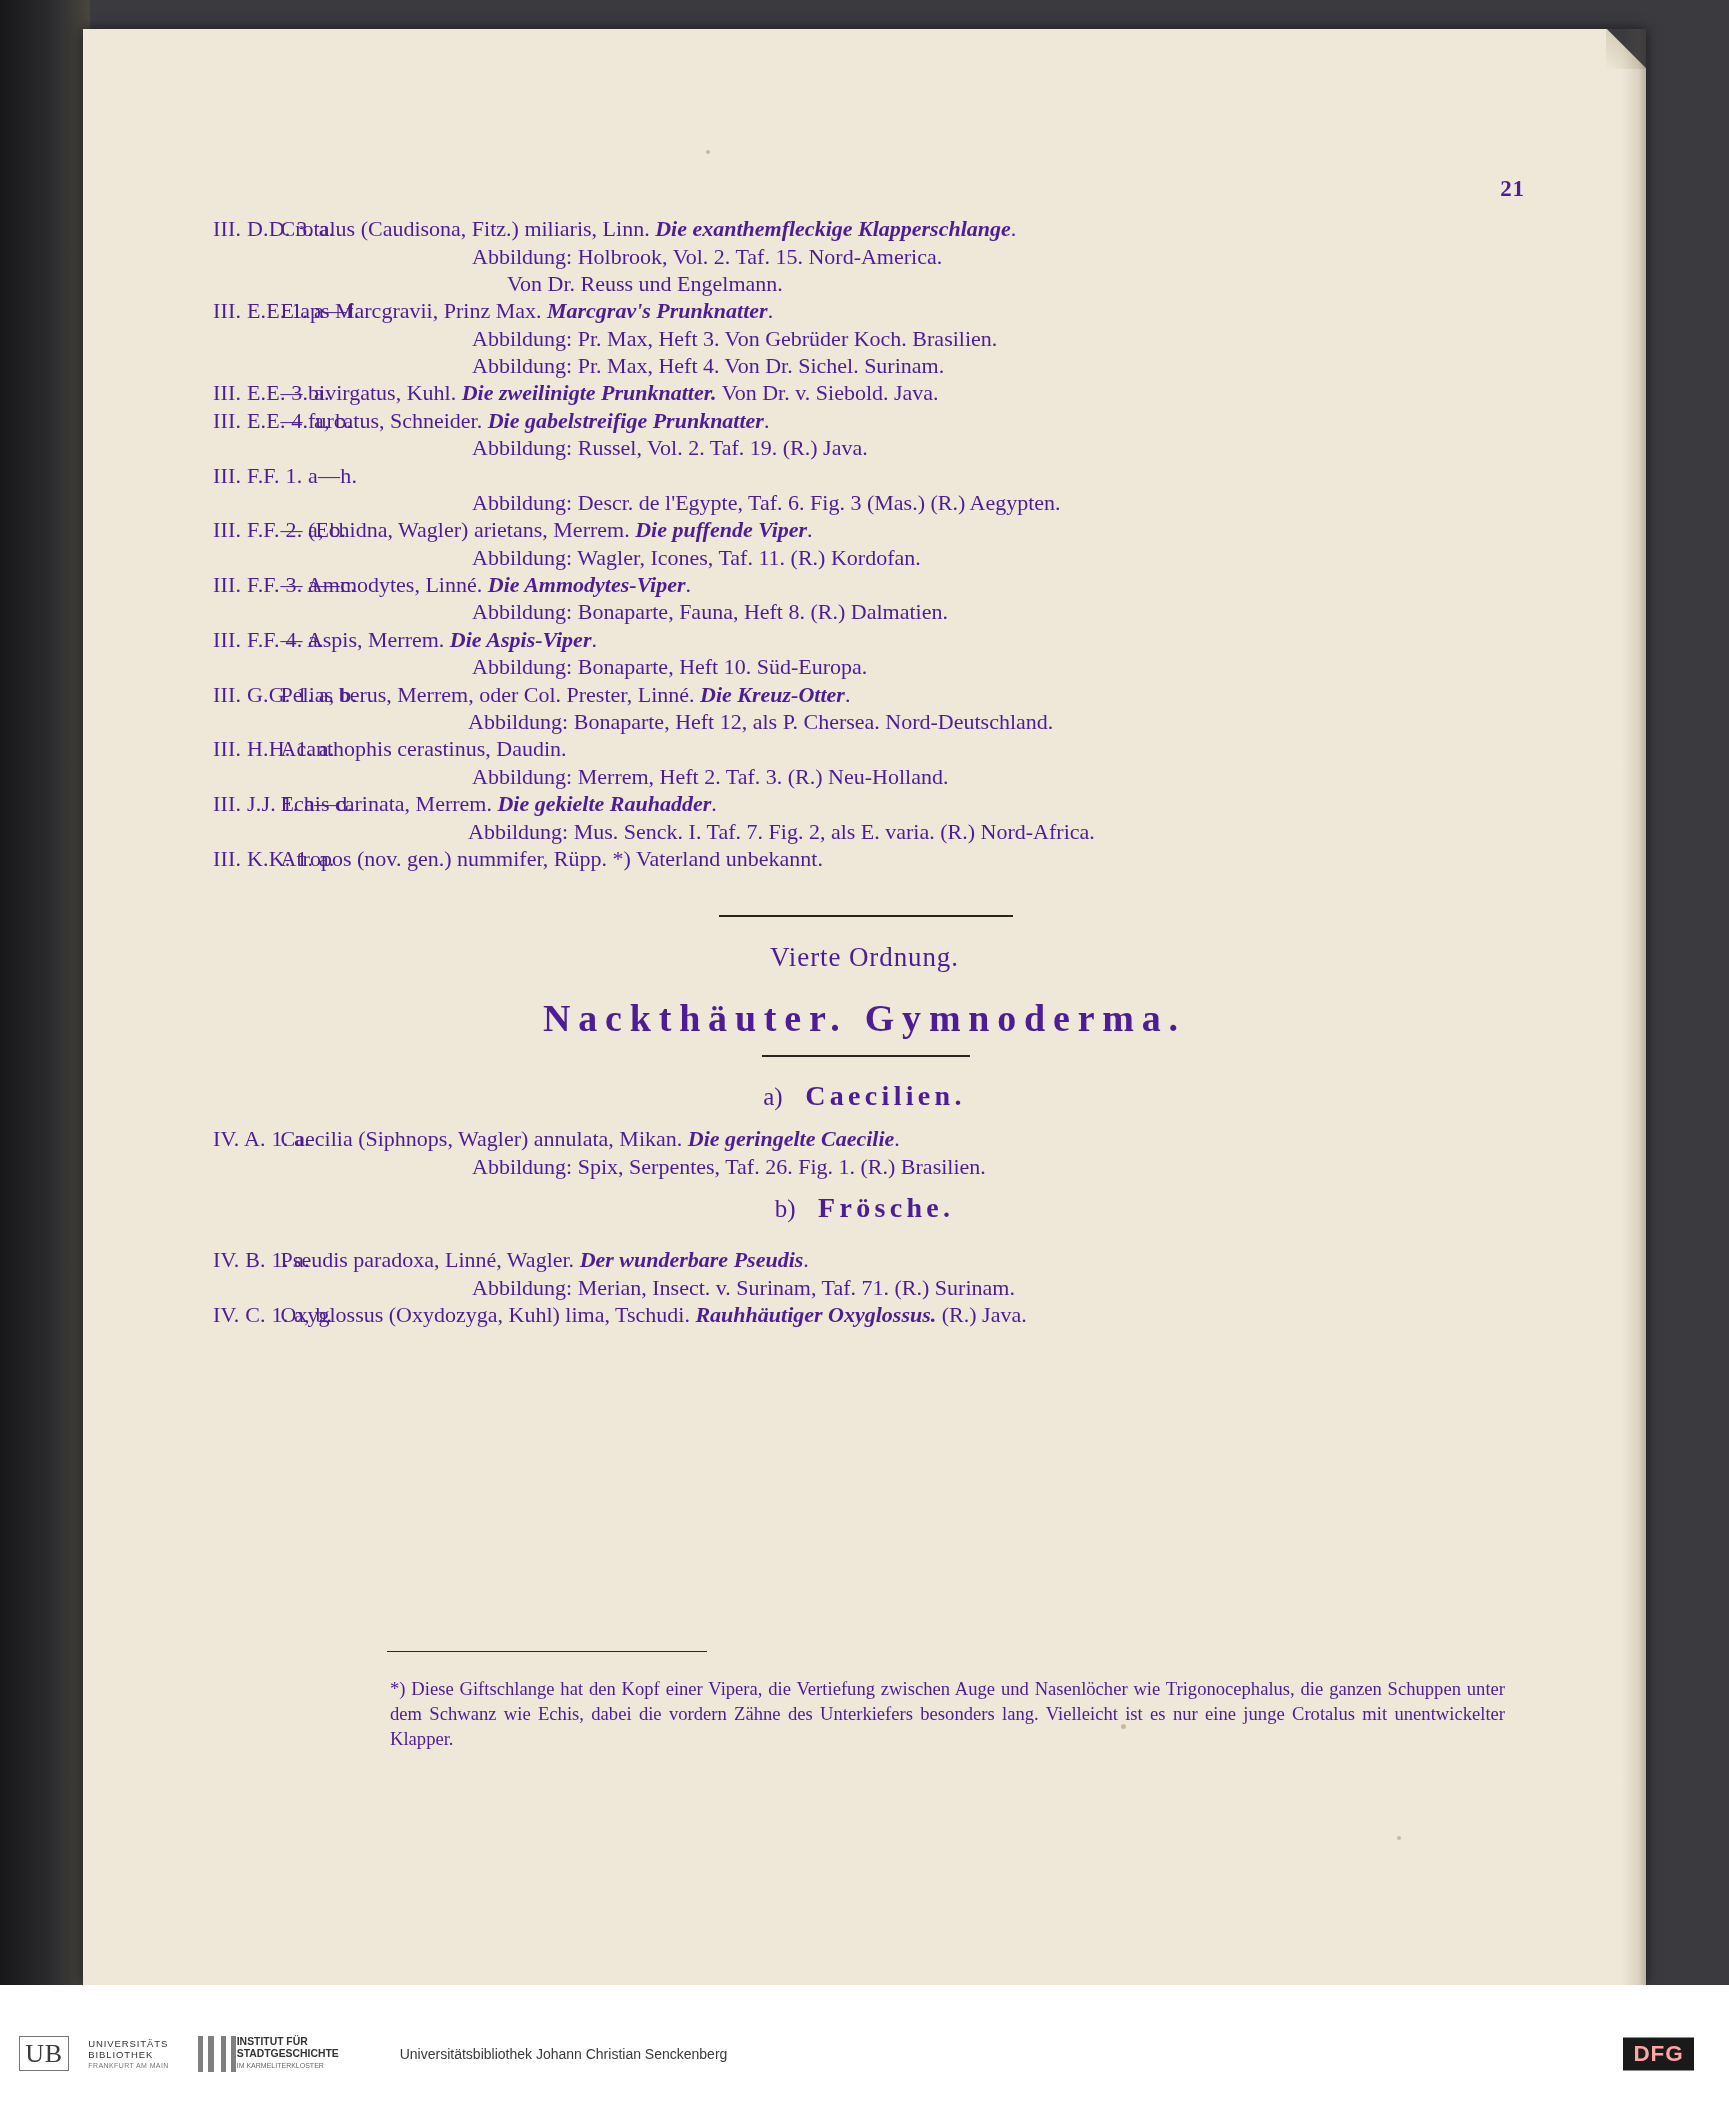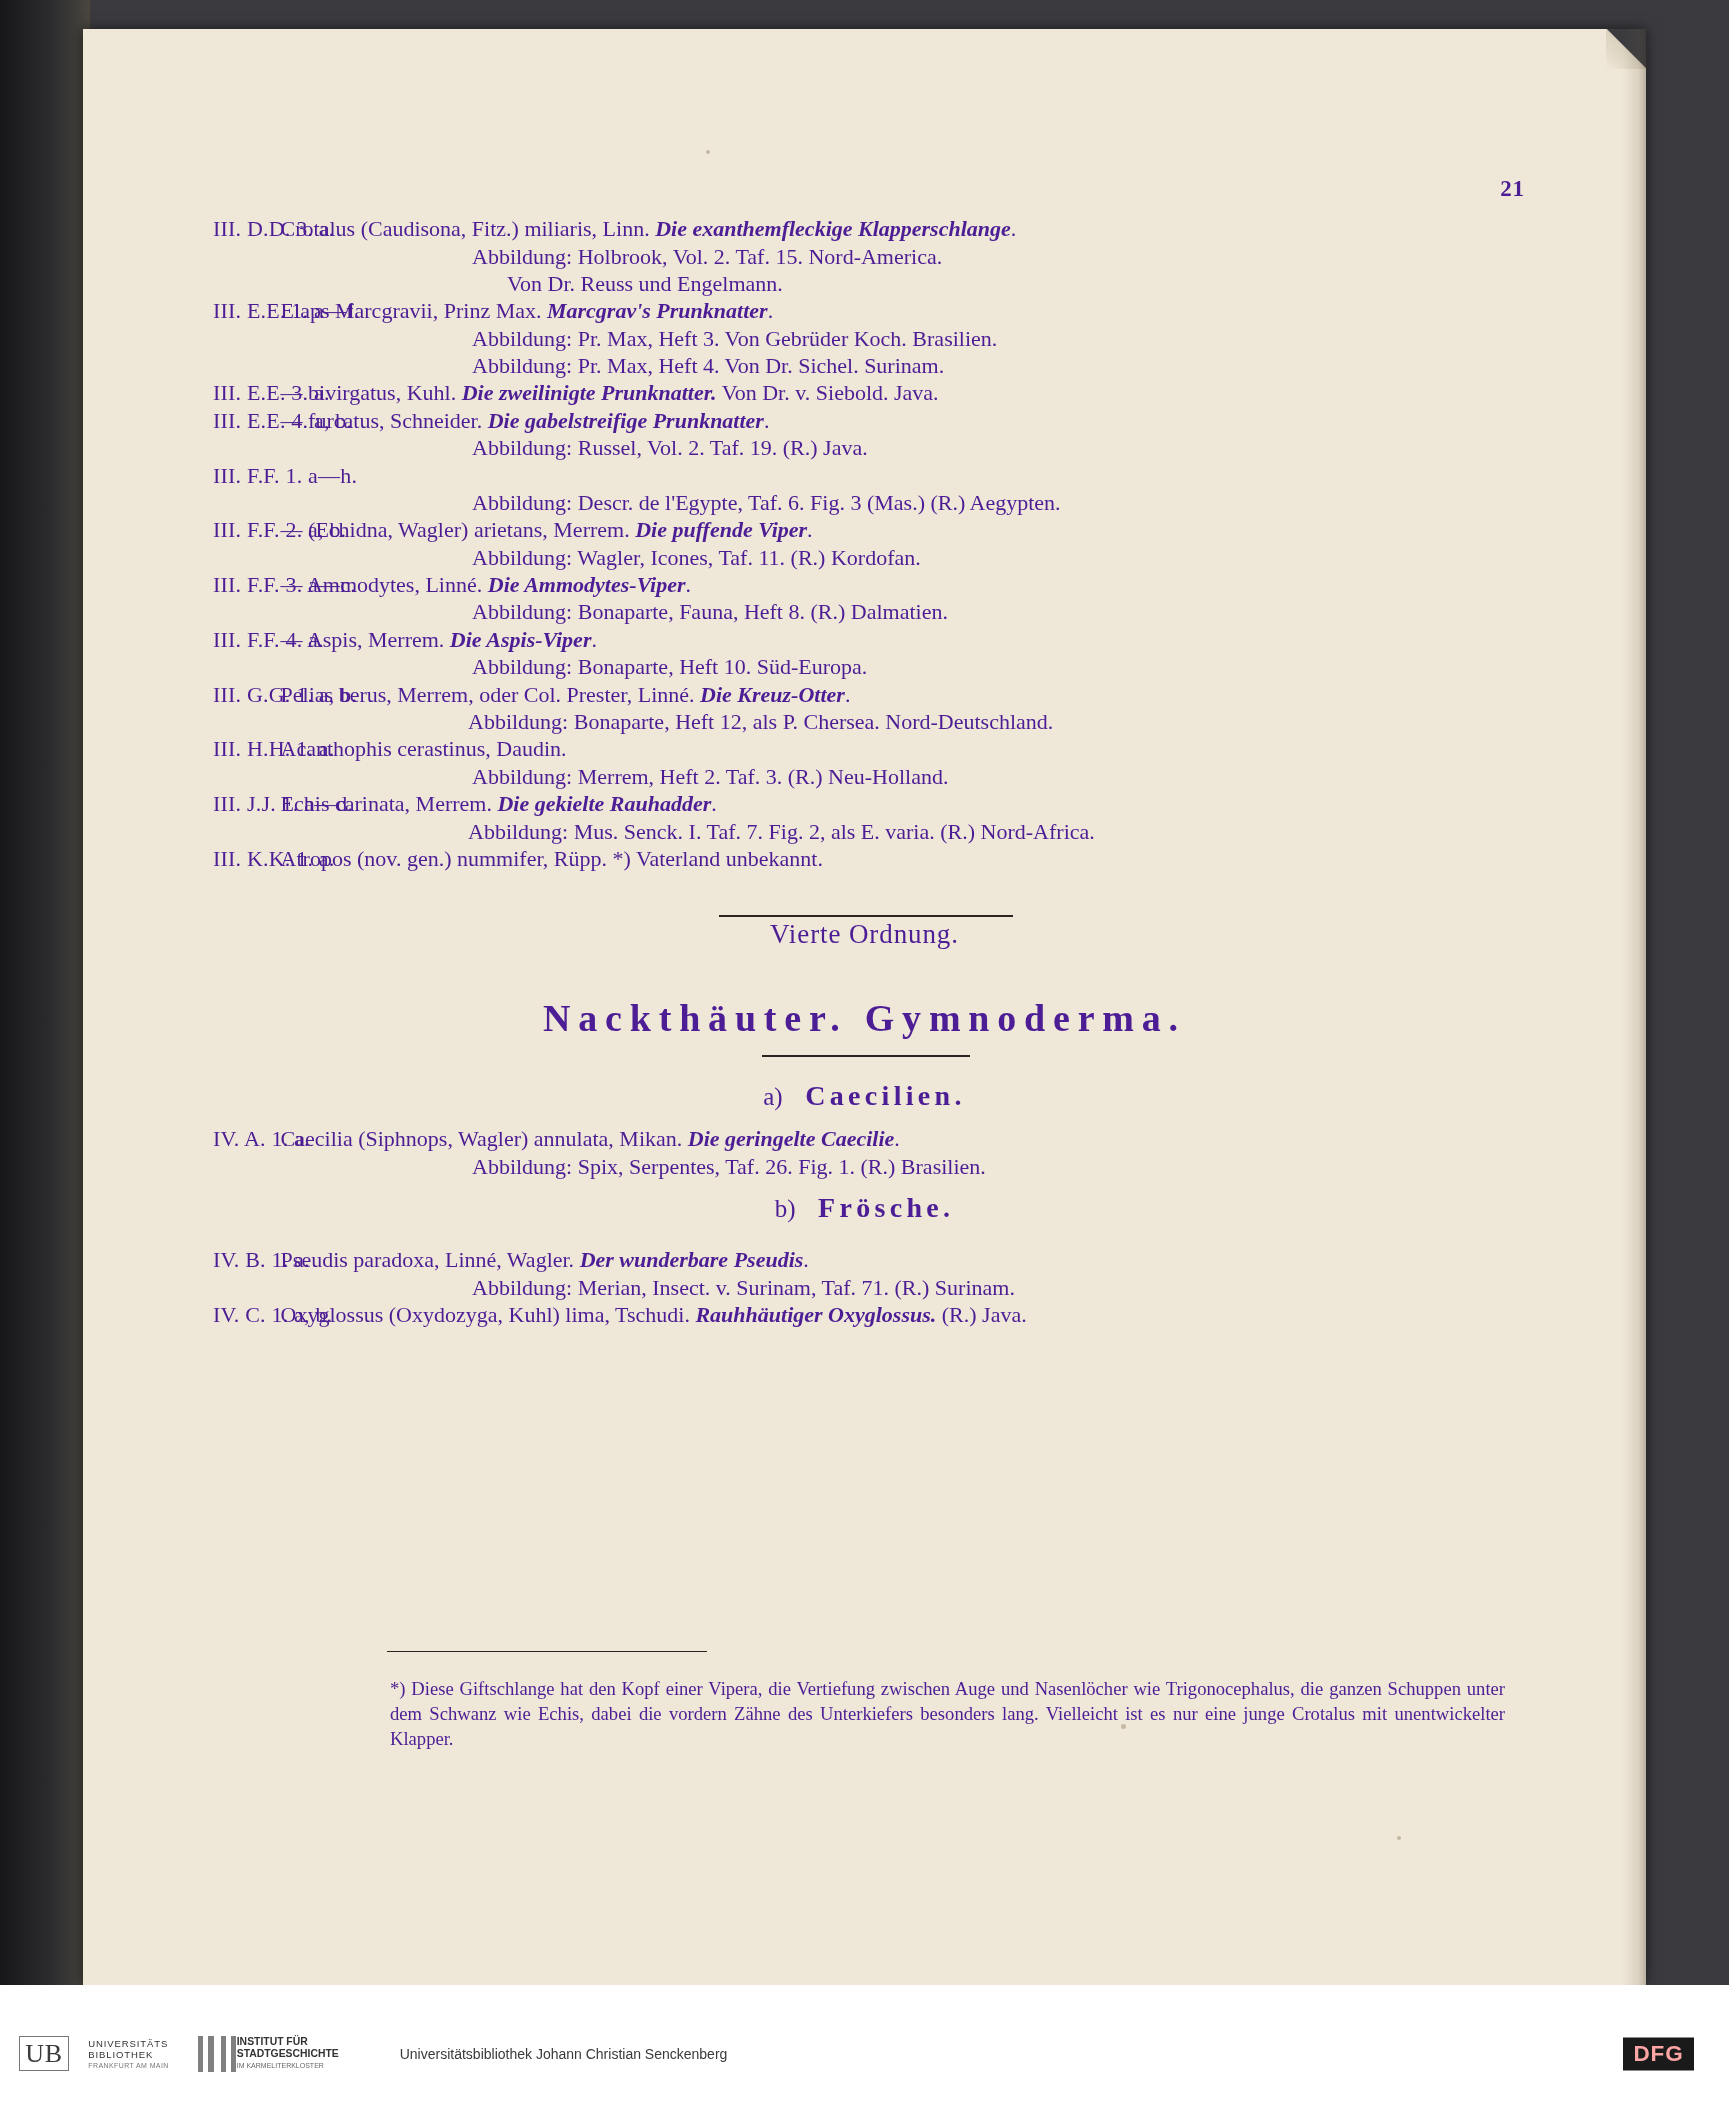--- a/index.html
+++ b/index.html
@@ -325,21 +325,21 @@
 
         <div class="line">
           <span class="code">III. K.K. 1. a.</span>
           <span class="body"><span>Atropos (nov. gen.) nummifer, Rüpp. *)  Vaterland unbekannt.</span></span>
         </div>
 
       </div>
 
       <div class="rule" style="left:636px;top:886px;width:294px;"></div>
 
-      <div class="section-head" style="position:absolute;left:0;top:890px;width:1563px;">Vierte Ordnung.</div>
+      <div class="section-head" style="position:absolute;left:0;top:913px;width:1563px;">Vierte Ordnung.</div>
 
       <div class="order-title" style="position:absolute;left:0;top:948px;width:1563px;">Nackthäuter.  Gymnoderma.</div>
 
       <div class="rule" style="left:679px;top:1026px;width:208px;"></div>
 
       <div class="sub-head" style="position:absolute;left:0;top:1051px;width:1563px;">
         <span class="marker">a)</span>&nbsp;&nbsp;<span>Caecilien.</span>
       </div>
 
       <div style="position:absolute;left:0;top:1096px;width:1563px;">

